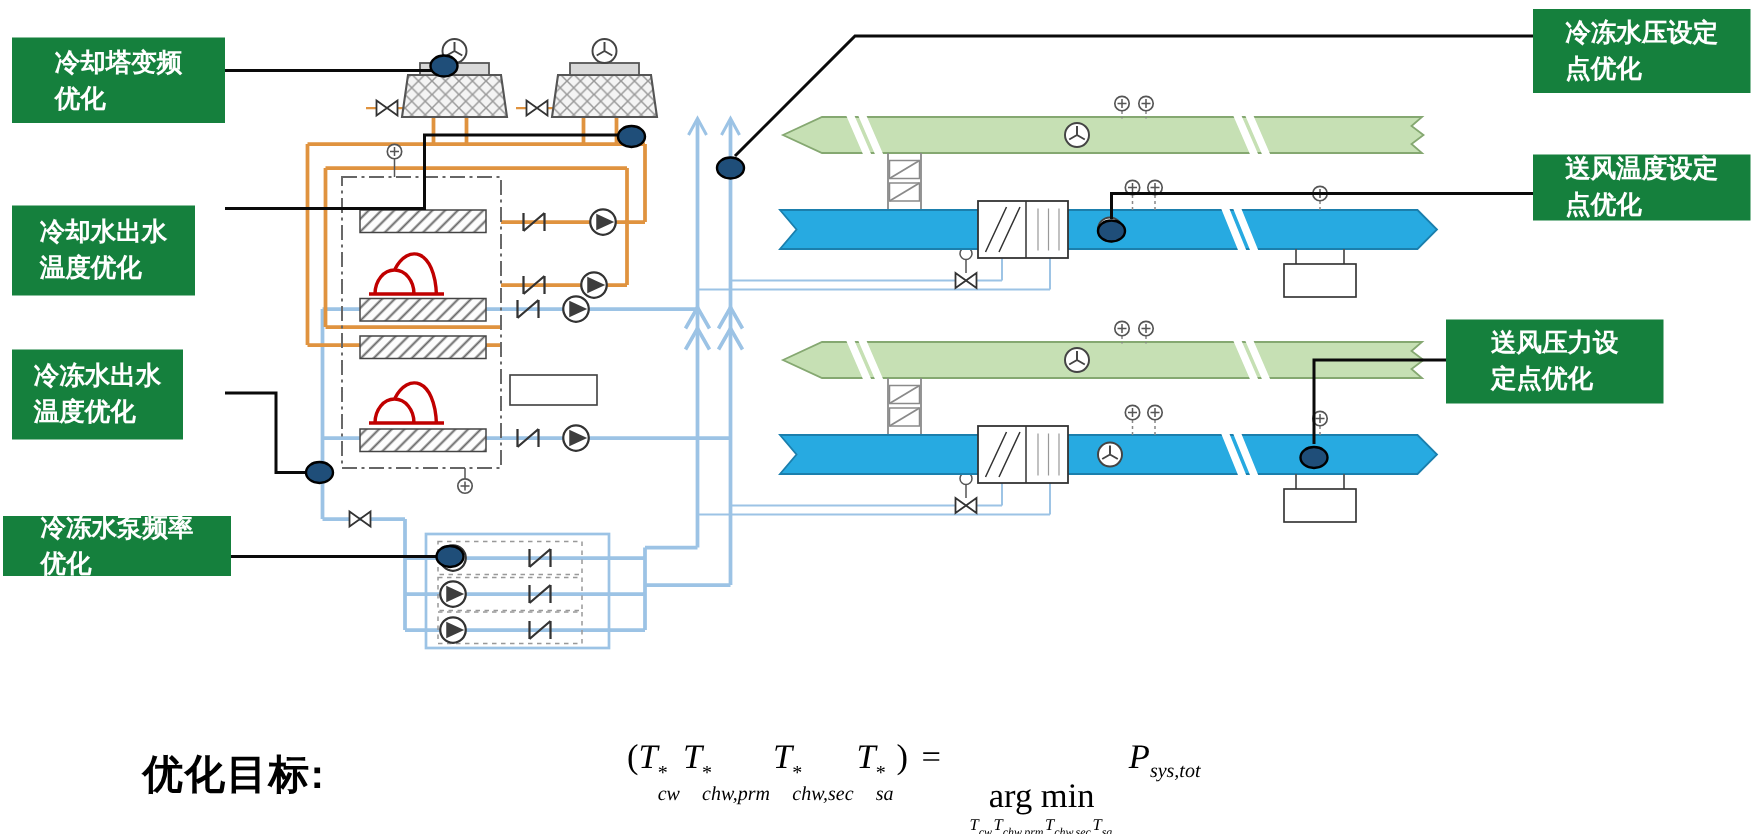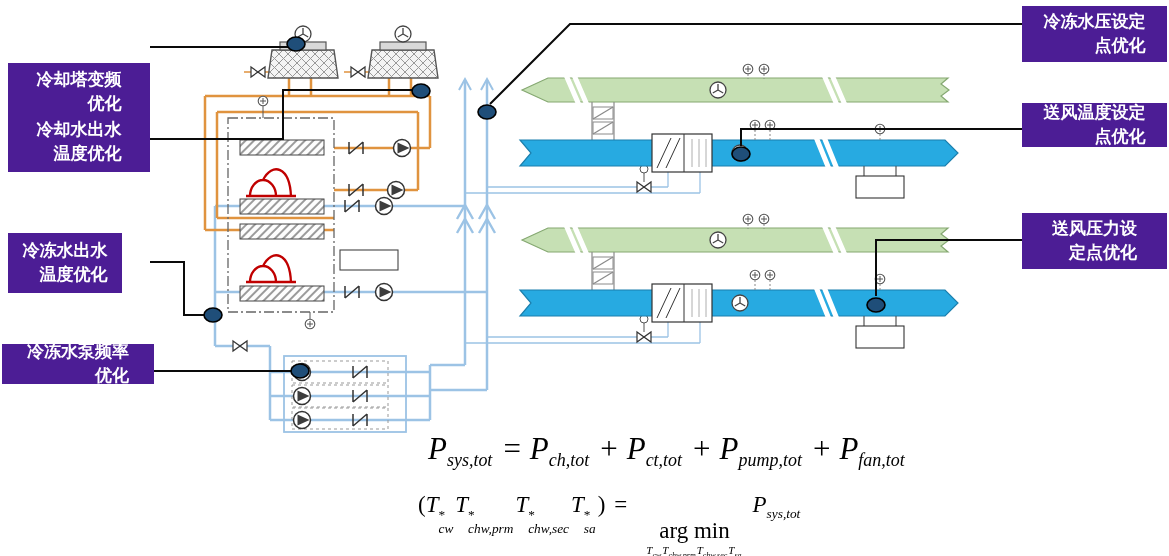--- a/index.html
+++ b/index.html
@@ -1,30 +1,30 @@
 <!DOCTYPE html>
 <html><head>
 <meta charset="utf-8">
 <style>
   * { box-sizing: border-box; }
   body { margin:0; background:#fff; }
   .stage { position:relative; width:1169px; height:556px; background:#fff; overflow:hidden;
            font-family:"Liberation Sans", sans-serif; }
   .schematic { position:absolute; left:0; top:0; }
 
-  .callout { position:absolute; background:#4c1d95; color:#fff; font-weight:700; font-size:17px;
+  .callout { position:absolute; background:#15803d; color:#fff; font-weight:700; font-size:17px;
              line-height:1.4; display:flex; align-items:center; justify-content:center;
-             text-align:right; white-space:pre-line; }
-  .co1 { left:8px;    top:25px;  width:142px; height:57px;margin-top:38px; }
-  .co2 { left:8px;    top:112px; width:142px; height:60px; }
+             text-align:left; white-space:pre-line; }
+  .co1 { left:8px;    top:25px;  width:142px; height:57px; }
+  .co2 { left:8px;    top:137px; width:122px; height:60px; }
   .co3 { left:8px;    top:233px; width:114px; height:60px; }
   .co4 { left:2px;    top:344px; width:152px; height:40px; }
   .co5 { left:1022px; top:6px;   width:145px; height:56px; }
   .co6 { left:1022px; top:103px; width:145px; height:44px; }
-  .co7 { left:1022px; top:213px; width:145px; height:56px; }
+  .co7 { left:964px; top:213px; width:145px; height:56px; }
 
   .formula1 { position:absolute; left:428px; top:431px; font-family:"Liberation Serif", serif;
               font-size:31px; color:#000; white-space:nowrap; }
   .formula2 { position:absolute; left:418px; top:492px; font-family:"Liberation Serif", serif;
               font-size:23px; color:#000; white-space:nowrap; }
   .it  { font-style:italic; }
   .op  { margin:0 9px; font-style:normal; }
   .formula1 sub, .formula2 sub { font-size:58%; font-style:italic; margin-right:2px; }
   .ss  { display:inline-flex; flex-direction:column; font-size:58%; line-height:1.05;
          vertical-align:-0.55em; margin-right:2px; text-align:left; }
@@ -204,37 +204,35 @@
 温度优化</div>
   <div class="callout co4">冷冻水泵频率
 优化</div>
   <div class="callout co5">冷冻水压设定
 点优化</div>
   <div class="callout co6">送风温度设定
 点优化</div>
   <div class="callout co7">送风压力设
 定点优化</div>
 
-  <div class="formula1">
-    <span class="it">P</span><sub>sys,tot</sub><span class="op">=</span><span class="it">P</span><sub>ch,tot</sub><span class="op">+</span><span class="it">P</span><sub>ct,tot</sub><span class="op">+</span><span class="it">P</span><sub>pump,tot</sub><span class="op">+</span><span class="it">P</span><sub>fan,tot</sub>
-  </div>
 
   <div class="formula2">
     <span>(</span><span class="it">T</span><span class="ss">
         <span class="sst">*</span>
         <span class="ssb">cw</span>
       </span><span class="it">T</span><span class="ss">
         <span class="sst">*</span>
         <span class="ssb">chw,prm</span>
       </span><span class="it">T</span><span class="ss">
         <span class="sst">*</span>
         <span class="ssb">chw,sec</span>
       </span><span class="it">T</span><span class="ss">
         <span class="sst">*</span>
         <span class="ssb">sa</span>
       </span><span>)</span><span class="op">=</span><span class="amin">
         <span class="amin-top">arg min</span>
         <span class="amin-under"><span class="it">T</span><sub>cw</sub><span class="it">T</span><sub>chw,prm</sub><span class="it">T</span><sub>chw,sec</sub><span class="it">T</span><sub>sa</sub></span>
       </span><span class="it">P</span><sub>sys,tot</sub>
   </div>
 
+  <div class="objective">优化目标:</div>
 
 </div>
 
 </body></html>

